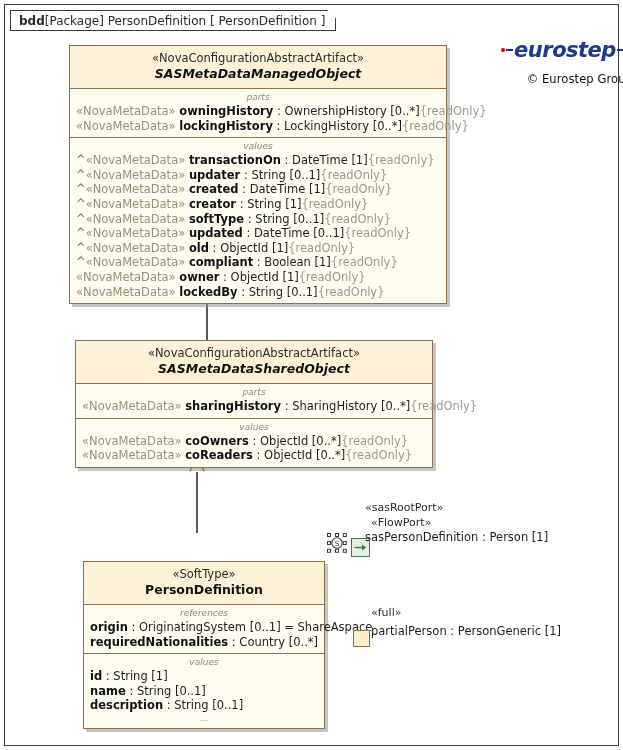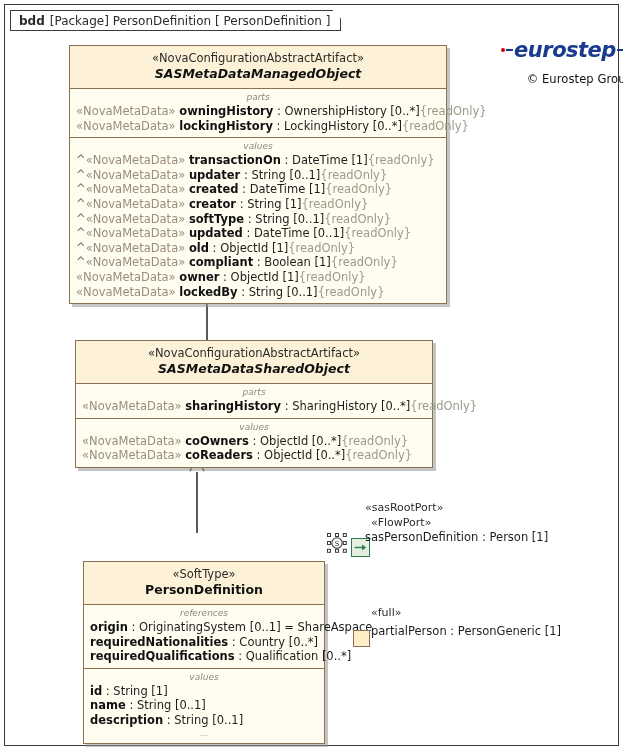--- a/index.html
+++ b/index.html
@@ -16,21 +16,21 @@
   }
   #frame-tab{
     position:absolute;left:5px;top:5px;height:21px;
     border:1.5px solid #3a3a3a;background:#ffffff;
     box-sizing:border-box;padding:0 10px 0 8px;
     display:flex;align-items:center;white-space:nowrap;
     font-size:12px;
     
     clip-path:polygon(0 0, calc(100% - 9px) 0, 100% 9px, 100% 100%, 0 100%);
   }
-  #frame-tab .kw{font-weight:bold;margin-right:5px;text-align:right;}
+  #frame-tab .kw{font-weight:bold;text-align:right;}
   #frame-tab .rest{font-weight:normal;}
 
   
   #logo-block{position:absolute;left:488px;top:34px;width:140px;text-align:right;}
   #logo-mark{display:flex;align-items:center;justify-content:center;height:22px;}
   #logo-mark .dot{width:4px;height:4px;border-radius:50%;background:#d40000;margin-right:1px;}
   #logo-mark .dash{width:7px;height:2.5px;background:#1a3a8f;}
   #logo-mark .dash.r{width:8px;}
   #logo-mark .word{
     font-family:"DejaVu Sans","Liberation Sans",sans-serif;
@@ -218,23 +218,20 @@
       <div class="cls-name">PersonDefinition</div>
     </div>
 
     <div class="compartment">
       <div class="comp-title">references</div>
       <div class="feature">
         <span class="nm">origin</span><span> : OriginatingSystem [0..1] = ShareAspace</span>
       </div>
       <div class="feature">
         <span class="nm">requiredNationalities</span><span> : Country [0..*]</span>
-      </div>
-      <div class="feature">
-        <span class="nm">requiredQualifications</span><span> : Qualification [0..*]</span>
       </div>
     </div>
 
     <div class="compartment">
       <div class="comp-title">values</div>
       <div class="feature">
         <span class="nm">id</span><span> : String [1]</span>
       </div>
       <div class="feature">
         <span class="nm">name</span><span> : String [0..1]</span>

